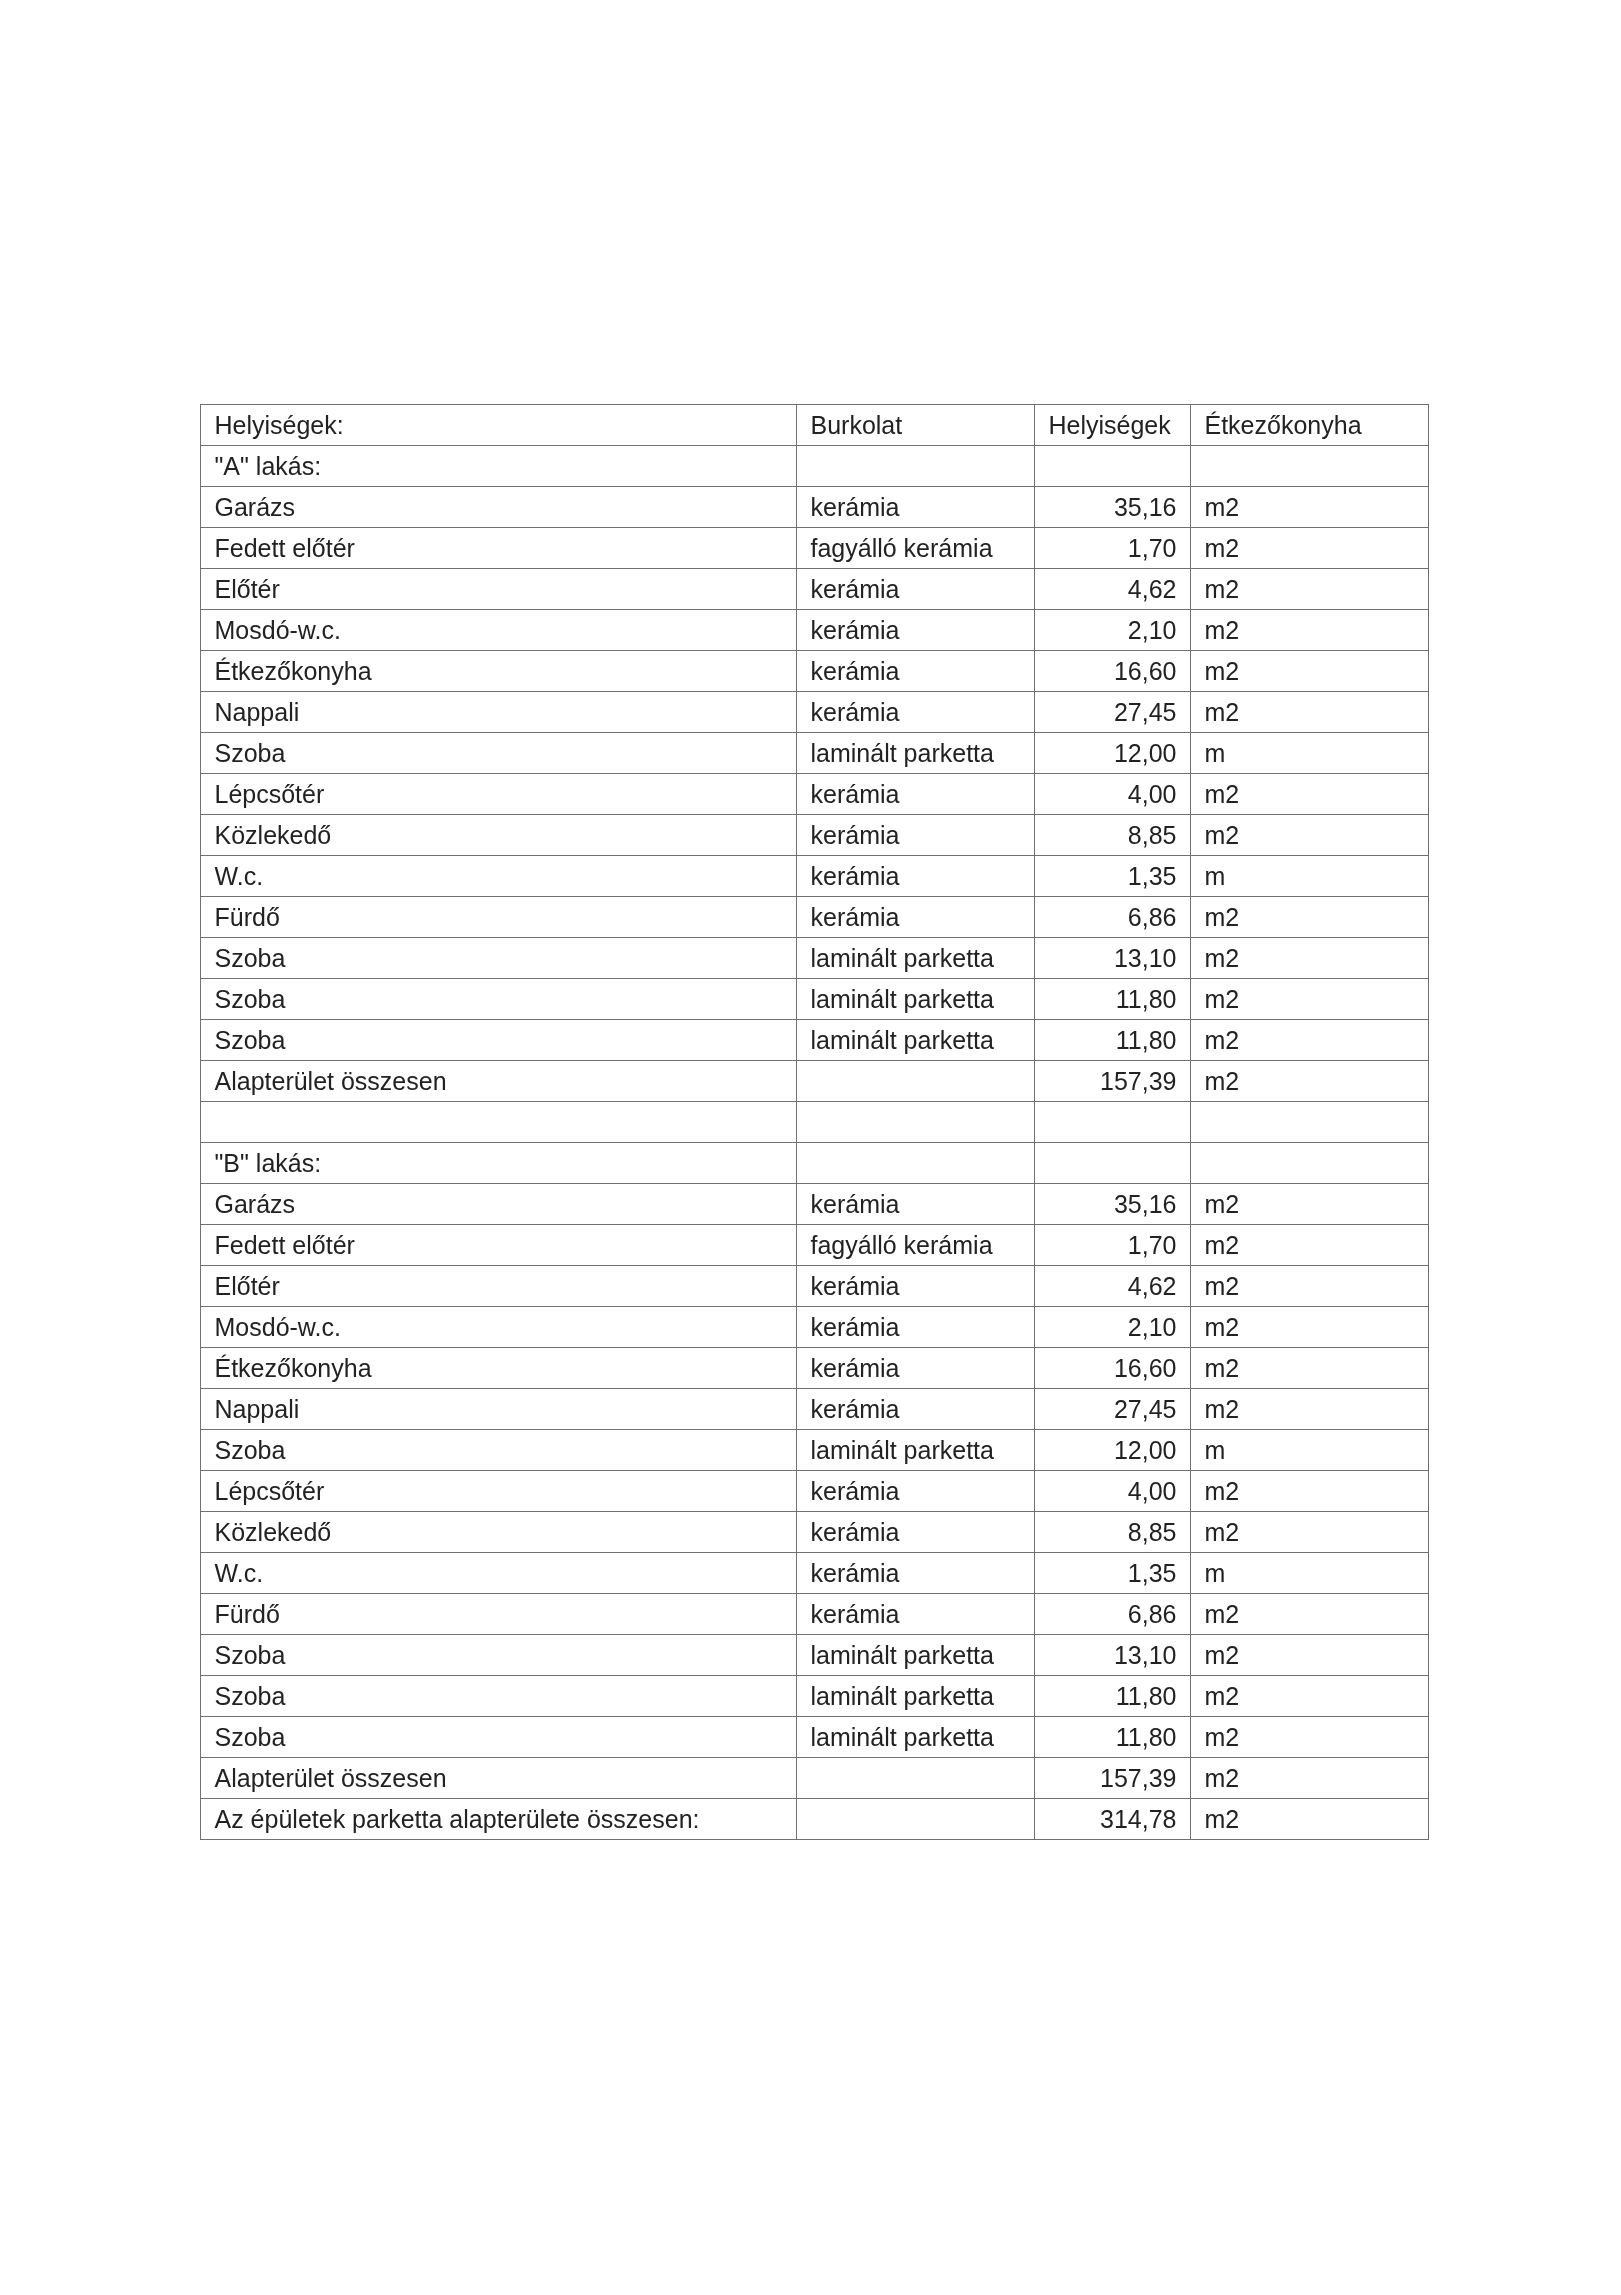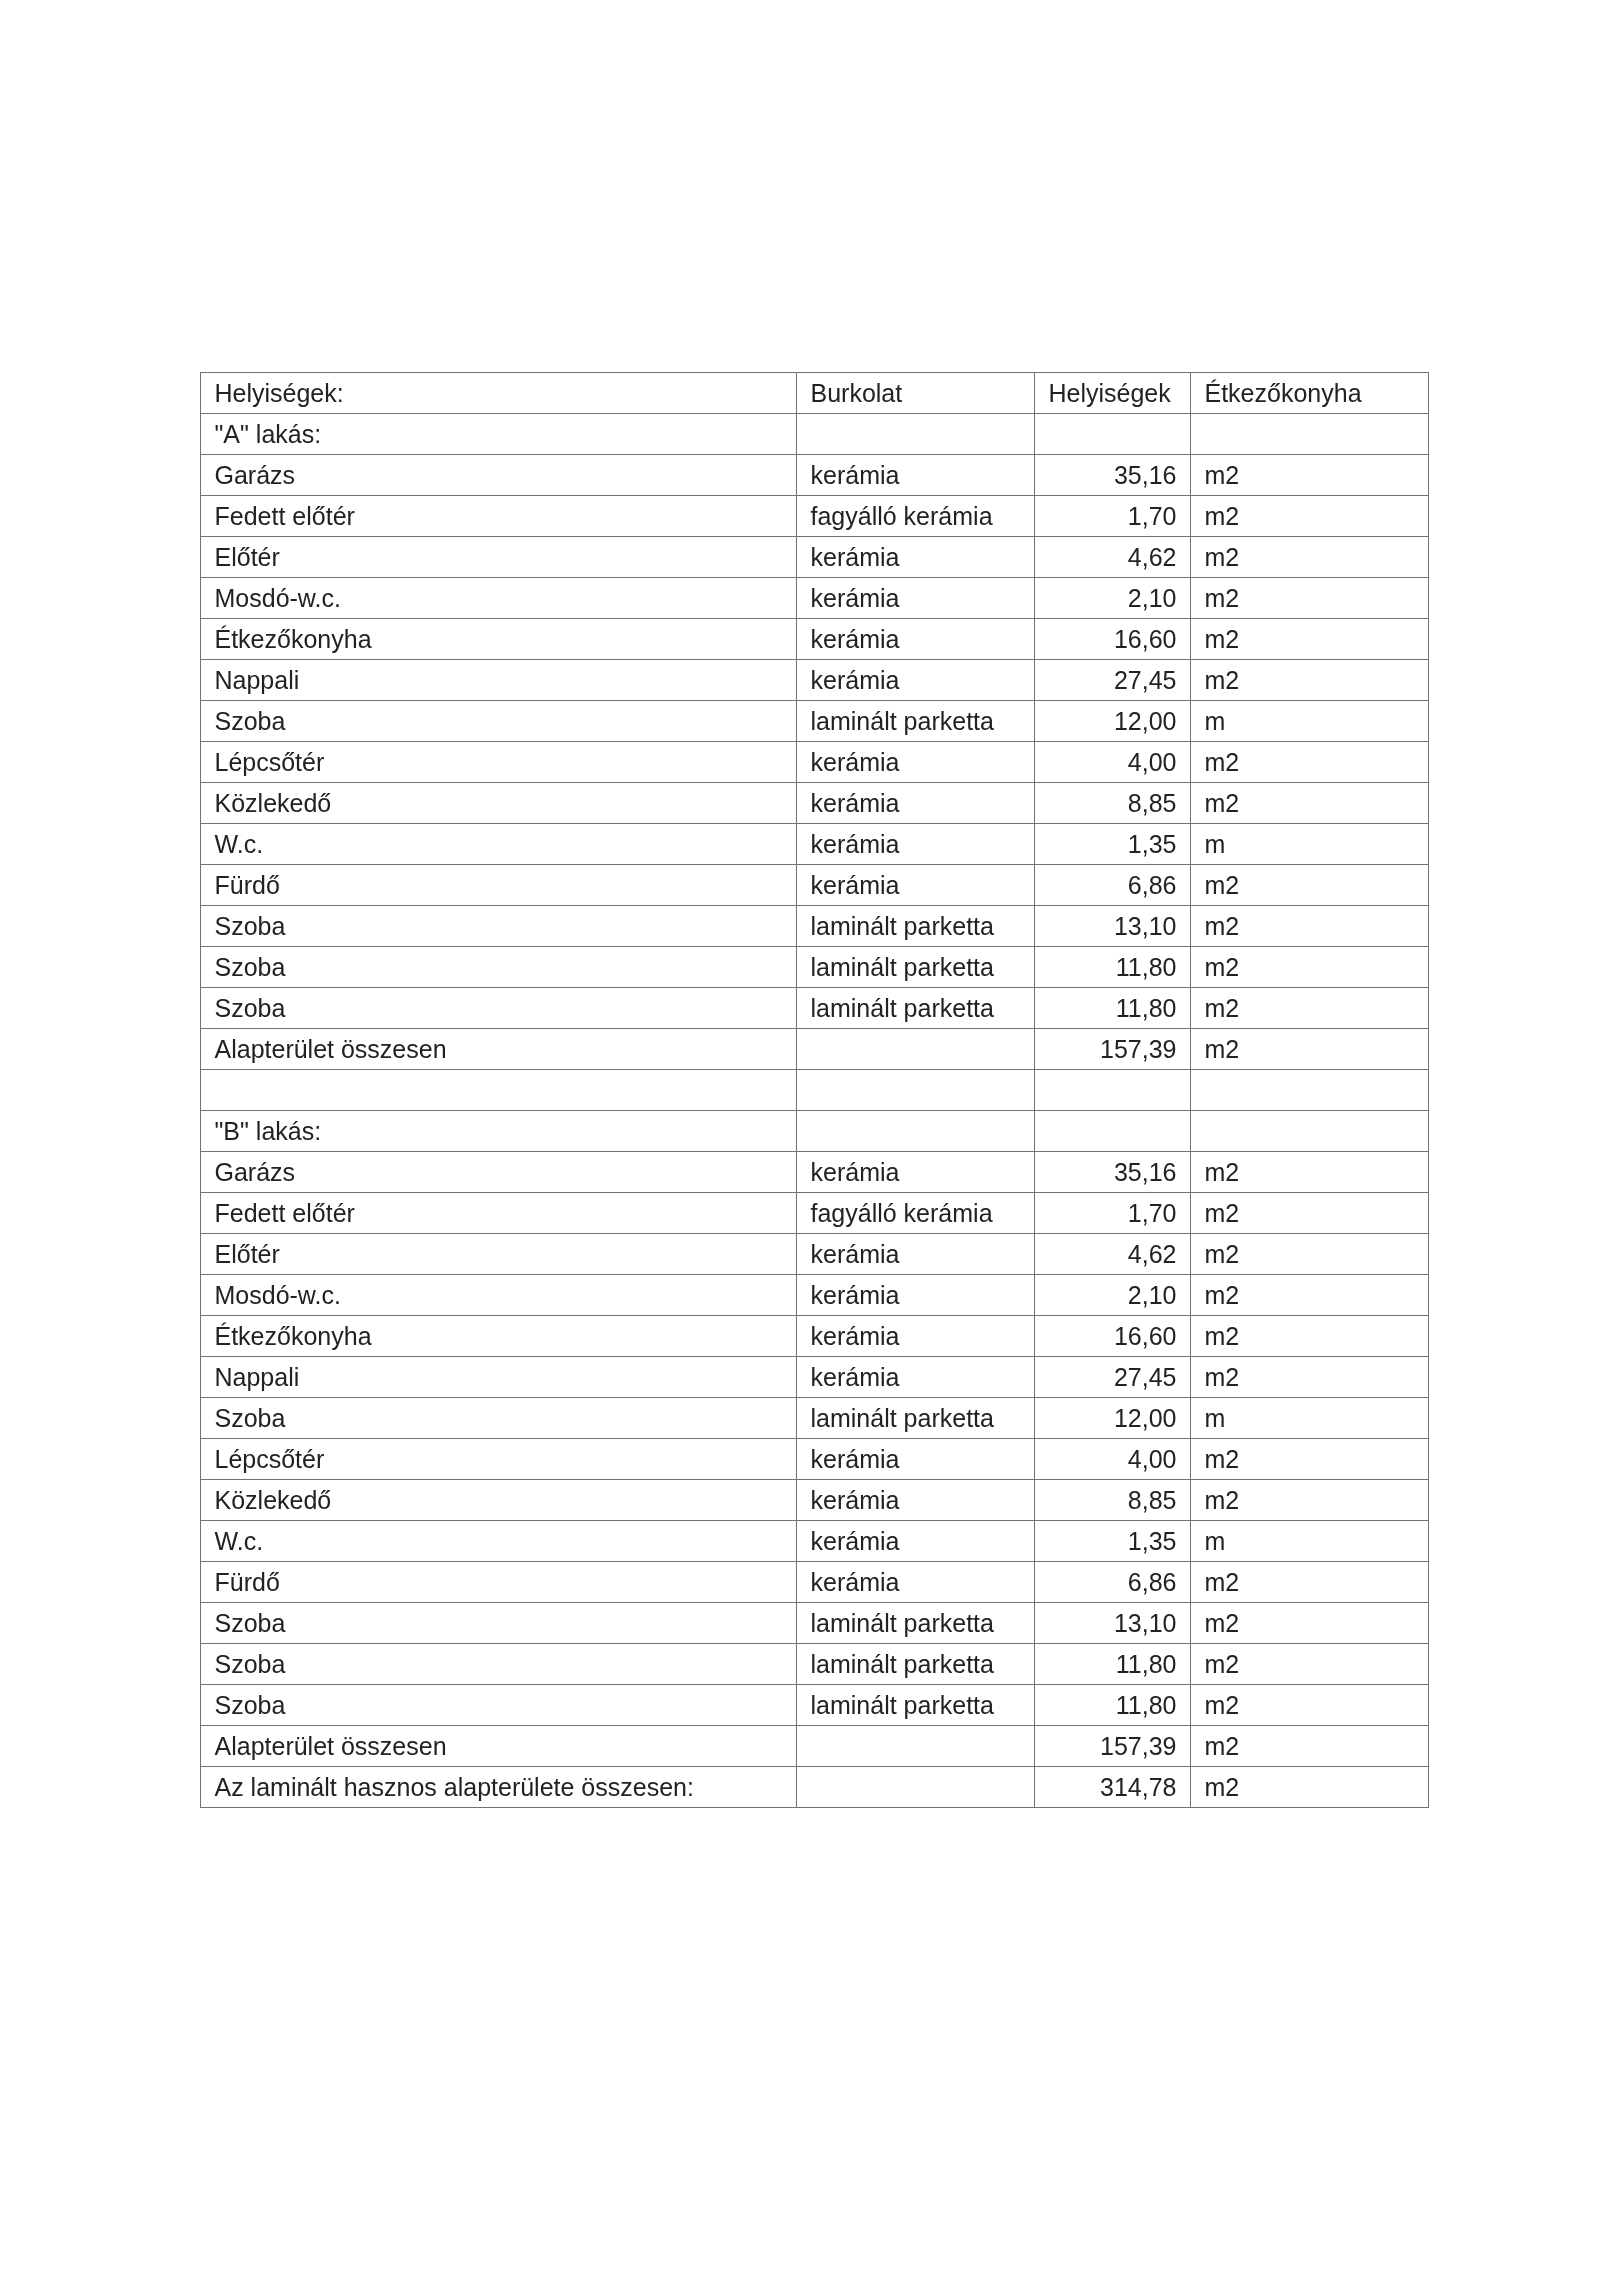--- a/index.html
+++ b/index.html
@@ -37,21 +37,21 @@
     line-height: 1.1;
     color: #141414;
     border-bottom: 5px solid #141414;
     padding: 0 5px 4.2px 5px;
     white-space: nowrap;
   }
   
   .room-table {
     position: absolute;
     left: 200px;
-    top: 372px;
+    top: 404px;
     width: 1229px;
     border-collapse: collapse;
     table-layout: fixed;
     font-size: 25px;
     line-height: 1.1;
     color: #222222;
   }
   .room-table td,
   .room-table th {
     border: 1.7px solid #707070;
@@ -284,21 +284,21 @@
           <td class="num">11,80</td>
           <td>m2</td>
         </tr>
         <tr>
           <td>Alapterület összesen</td>
           <td></td>
           <td class="num">157,39</td>
           <td>m2</td>
         </tr>
         <tr>
-          <td>Az laminált hasznos alapterülete összesen:</td>
+          <td>Az épületek parketta alapterülete összesen:</td>
           <td></td>
           <td class="num">314,78</td>
           <td>m2</td>
         </tr>
       </tbody>
   </table>
 
 </div>
 
 

